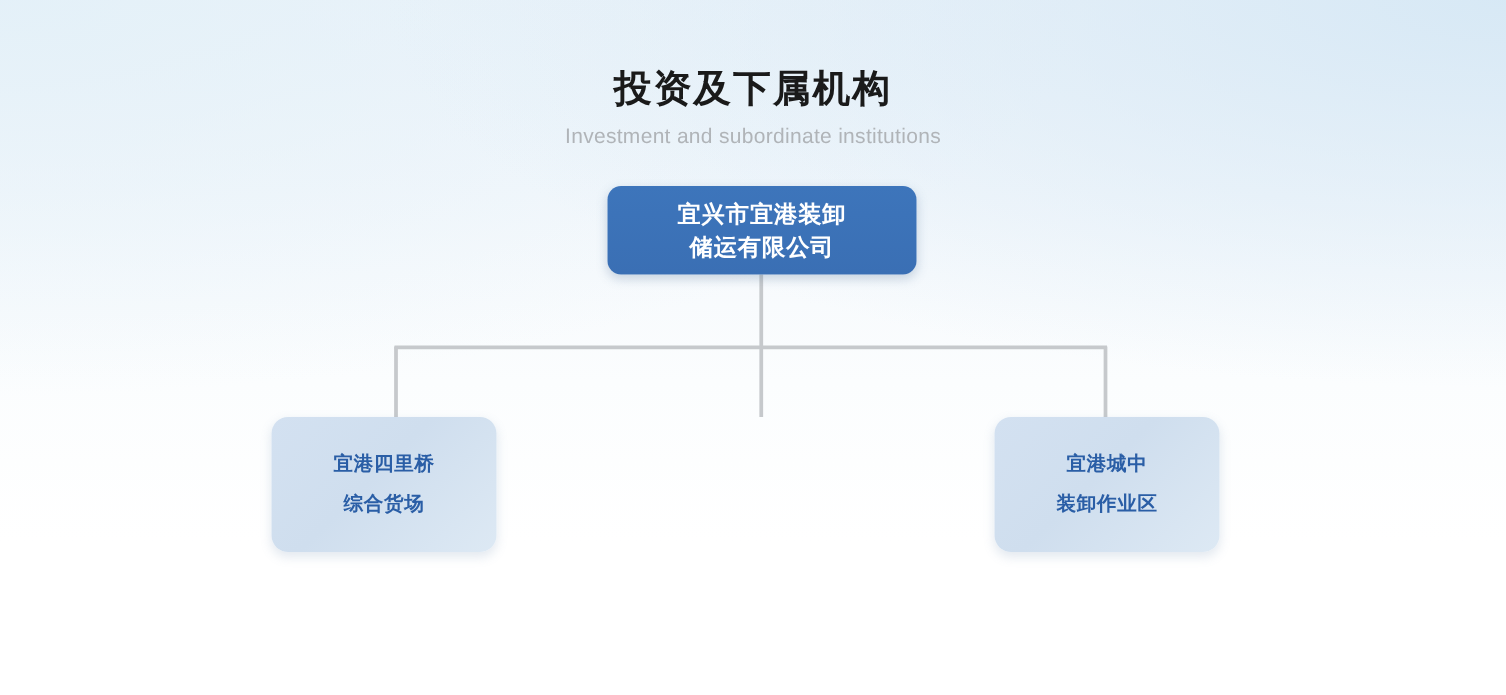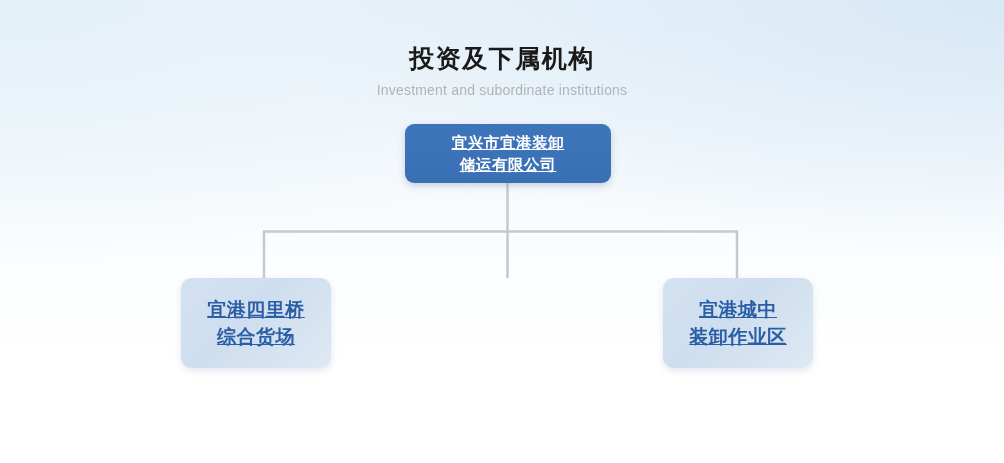--- a/index.html
+++ b/index.html
@@ -93,47 +93,45 @@
 
   .node-root-label {
     color: #ffffff;
     font-size: 15.5px;
     font-weight: bold;
     line-height: 22px;
     text-align: center;
     letter-spacing: 0.6px;
     white-space: pre-line;
     font-family: "DejaVu Sans", "Liberation Sans", sans-serif;
-    text-decoration: underline;
   }
 
   
   .node-child {
     position: absolute;
     top: 278px;
     width: 150px;
     height: 90px;
     border-radius: 11px;
     background: linear-gradient(135deg, #d3e1f1 0%, #cfdeee 45%, #dde9f4 100%);
     box-shadow: 0 3px 7px rgba(110,140,175,0.20);
     display: flex;
     align-items: center;
     justify-content: center;
   }
 
   .node-child-label {
     color: #2a5ea6;
-    font-size: 19px;
+    font-size: 13px;
     font-weight: bold;
     line-height: 27px;
     text-align: center;
     letter-spacing: 0.5px;
     white-space: pre-line;
     font-family: "DejaVu Sans", "Liberation Sans", sans-serif;
-    text-decoration: underline;
   }
 
   .child-0 { left: 181px; }
   .child-1 { left: 422px; }
   .child-2 { left: 663px; }
 </style>
 </head>
 <body>
 
 <div id="page-root">

